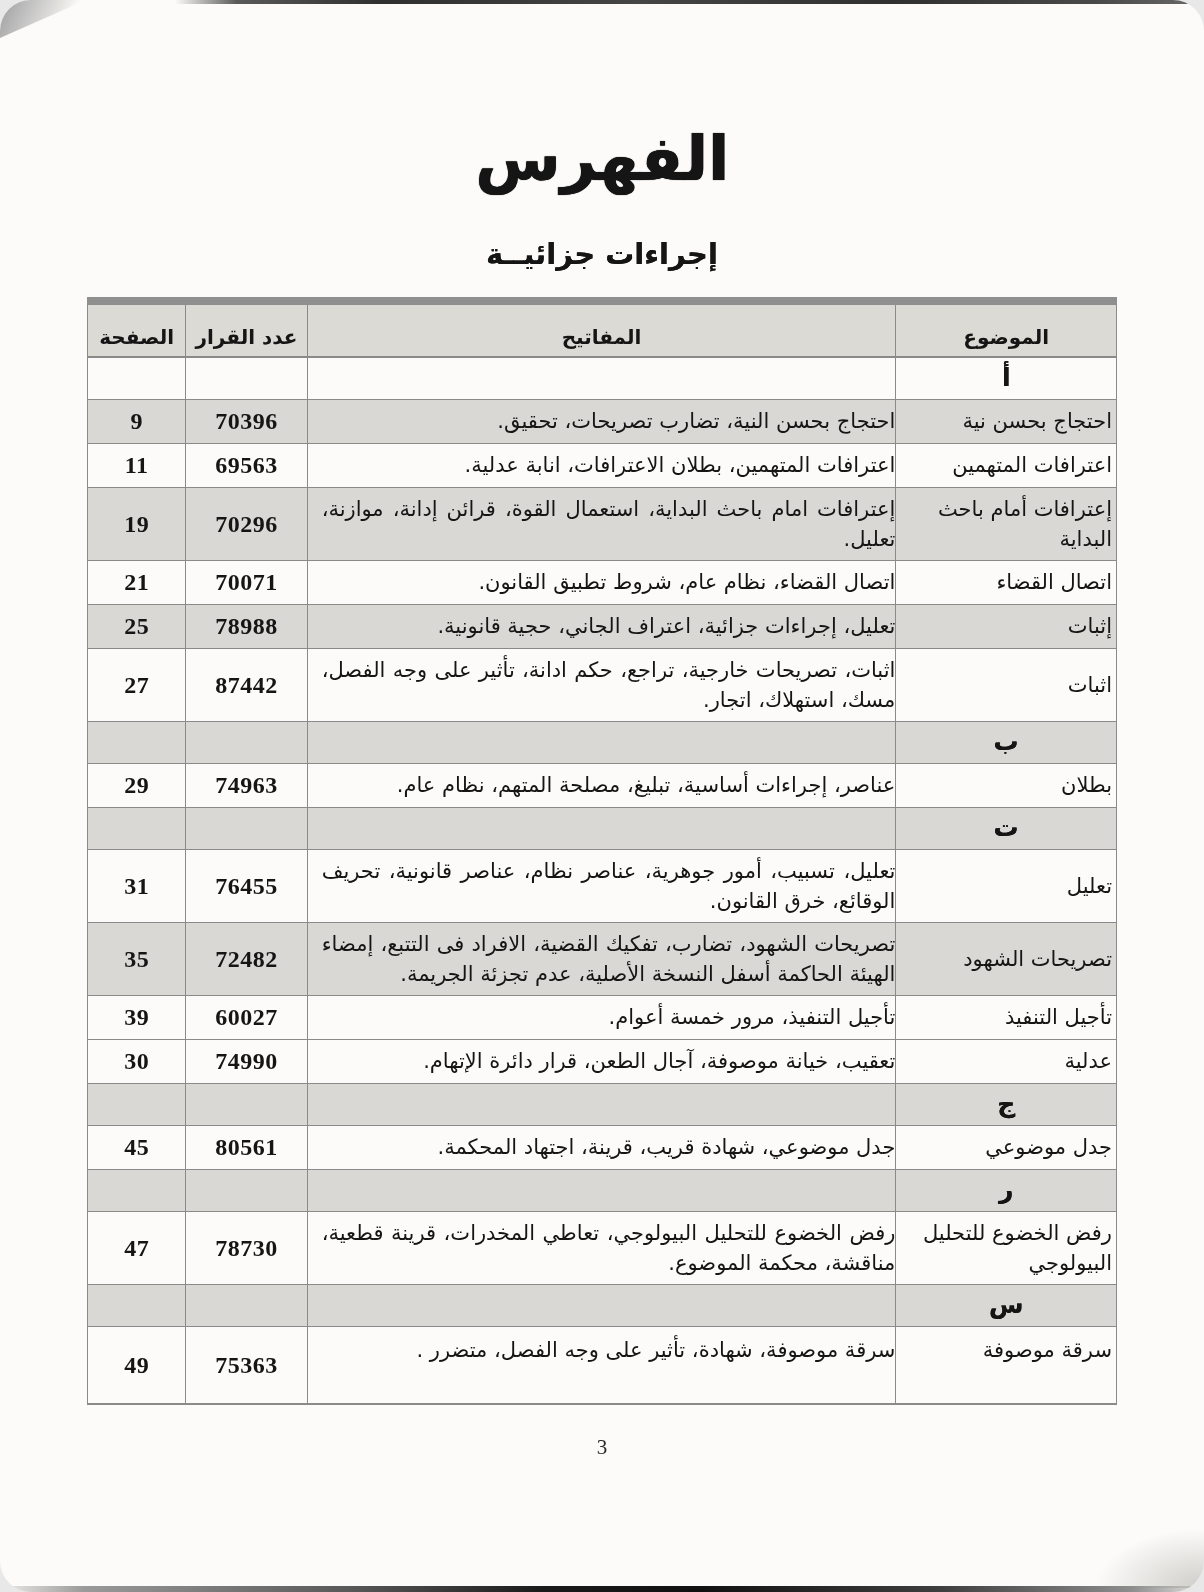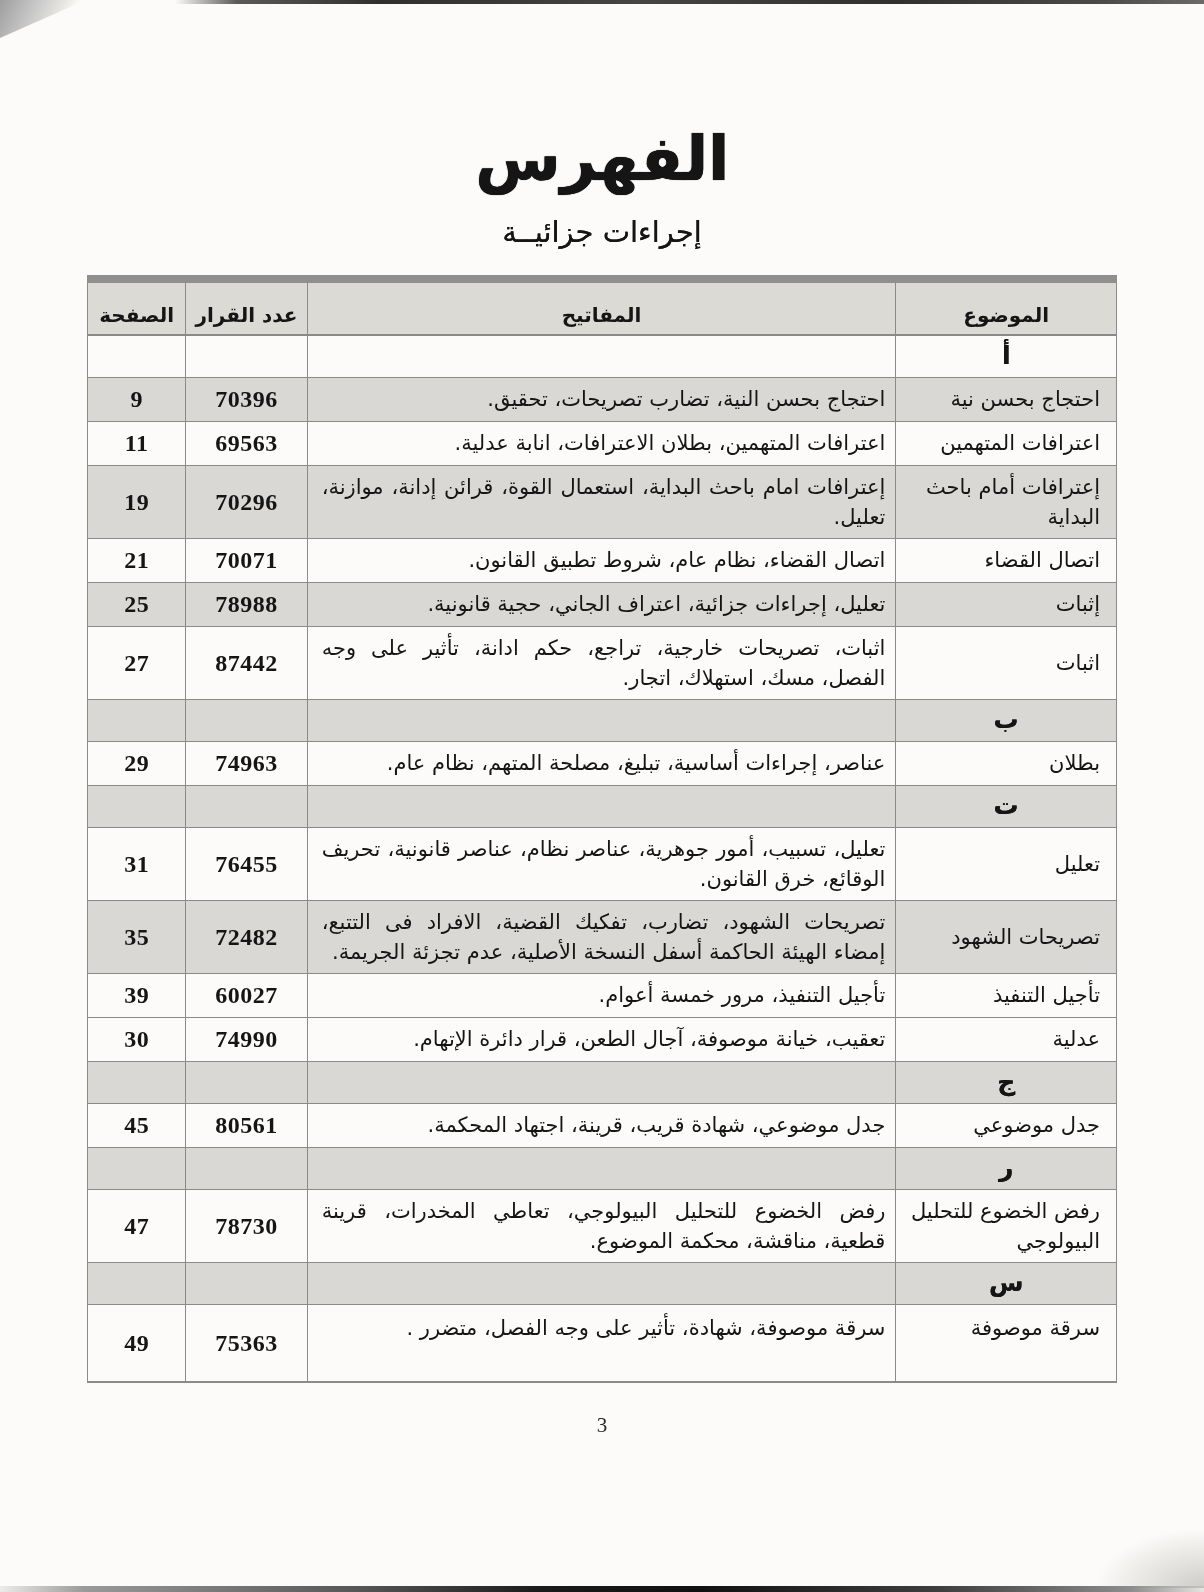--- a/index.html
+++ b/index.html
@@ -12,20 +12,21 @@
   *{ box-sizing: border-box; margin:0; padding:0; }
   html,body{ background:#e8e8e8; }
   .page{
     position:relative;
     width:1204px; height:1592px;
     margin:0 auto;
     background:var(--page-bg);
     overflow:hidden;
     color:var(--text);
     font-family:"DejaVu Sans", sans-serif;
+    border-radius:31px;
   }
   
   .artifact-top-line{
     position:absolute; top:0; left:175px; right:0; height:4px;
     background:linear-gradient(90deg, rgba(90,90,90,0) 0%, #5a5a5a 6%, #2f2f2f 20%,
       #454545 45%, #303030 70%, #4a4a4a 90%, #6a6a6a 100%);
   }
   .artifact-corner{
     position:absolute; top:0; left:0; width:86px; height:38px;
     background:linear-gradient(115deg, #9e9e9e 0%, #c6c6c6 35%, #e3e2df 60%, rgba(250,250,248,0) 78%);
@@ -43,24 +44,24 @@
 
   .doc-title{
     margin:122px auto 0;
     text-align:center;
     font-size:62px;
     font-weight:bold;
     letter-spacing:1px;
     text-shadow:0 0 1px currentColor, 0.6px 0 currentColor;
   }
   .doc-subtitle{
-    margin:20px auto 0;
+    margin:42px auto 0;
     text-align:center;
     font-size:29px;
-    font-weight:normal;
+    font-weight:bold;
     text-shadow:0 0 0.5px currentColor;
   }
 
   table.toc{
     width:1030px;
     margin:26px auto 0;
     border-collapse:collapse;
     table-layout:fixed;
     direction:rtl;
     border-top:8px solid #8f8f8f;
@@ -82,26 +83,26 @@
     height:56px;
     font-size:20px;
     font-weight:bold;
     text-align:center;
     padding-top:12px;
     border-bottom:2px solid var(--border);
   }
   .toc td{ height:44px; font-size:21px; line-height:30px; }
   td.col-subject{
     text-align:right;
-    padding:5px 16px 5px 8px;
+    padding:5px 4px 5px 8px;
   }
   td.col-keys{
     text-align:justify;
     text-align-last:auto;
-    padding:6px 10px 6px 14px;
+    padding:6px 0 6px 14px;
   }
   td.col-decision, td.col-page{
     text-align:center;
     font-family:"Liberation Serif","DejaVu Serif",serif;
     font-weight:bold;
     font-size:24px;
     letter-spacing:0.5px;
   }
   tr.shaded td{ background:var(--shaded); }
   tr.section-row td{ height:42px; }

